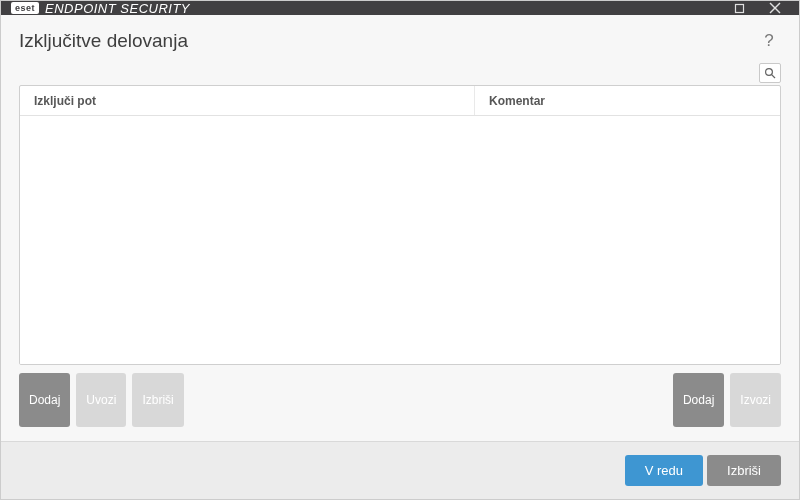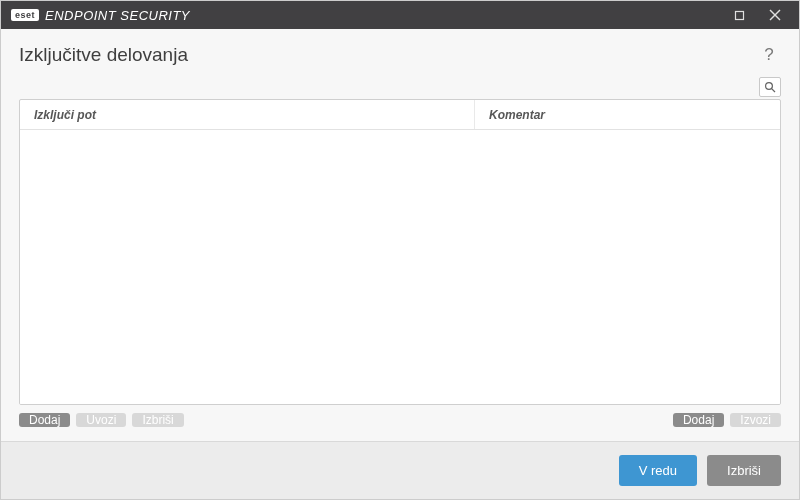--- a/index.html
+++ b/index.html
@@ -1,46 +1,46 @@
 <!DOCTYPE html>
 <html><head>
 <meta charset="utf-8">
 <style>
   * { box-sizing: border-box; margin: 0; padding: 0; font-family: "Segoe UI", Arial, sans-serif; }
   html, body { width: 800px; height: 500px; overflow: hidden; background: #f5f5f5; }
   .window { width: 800px; height: 500px; display: flex; flex-direction: column; border: 1px solid #ccc; }
 
-  .titlebar { background: #414042; color: #fff; height: 28px; display: flex; align-items: center; padding: 0 6px 0 10px; }
+  .titlebar { background: #414042; color: #fff; height: 14px; display: flex; align-items: center; padding: 0 6px 0 10px; }
   .brand { display: flex; align-items: center; gap: 6px; font-size: 13px; letter-spacing: 0.5px; }
   .brand-eset { background: #fff; color: #414042; font-weight: 700; font-size: 9px; padding: 1px 4px; border-radius: 2px; letter-spacing: 0.5px; }
   .brand-text { font-weight: 300; font-style: italic; }
   .titlebar-spacer { flex: 1; }
   .titlebar-btn { width: 36px; height: 30px; display: flex; align-items: center; justify-content: center; color: #e0e0e0; cursor: pointer; }
 
   .content { flex: 1; background: #f7f7f7; padding: 14px 18px 0 18px; display: flex; flex-direction: column; position: relative; }
   .heading-row { display: flex; align-items: center; }
   .heading { font-size: 19px; color: #3f3f3f; font-weight: 400; flex: 1; }
   .help-btn { font-size: 17px; color: #7a7a7a; width: 24px; height: 24px; display: flex; align-items: center; justify-content: center; cursor: pointer; }
 
   .search-row { display: flex; justify-content: flex-end; margin-top: 10px; }
   .search-btn { width: 22px; height: 20px; border: 1px solid #c9c9c9; background: #fff; display: flex; align-items: center; justify-content: center; border-radius: 2px; cursor: pointer; }
 
   .table { border: 1px solid #cfcfcf; background: #fff; margin-top: 2px; flex: 1; display: flex; flex-direction: column; border-radius: 2px; overflow: hidden; }
   .thead { display: flex; height: 30px; border-bottom: 1px solid #e2e2e2; }
-  .th { font-size: 12px; font-weight: 700; color: #575757; display: flex; align-items: center; padding: 0 14px; font-style: italic; }
+  .th { font-size: 12px; font-weight: 700; color: #575757; display: flex; align-items: center; padding: 0 14px; }
   .th.col-path { flex: 0 0 455px; border-right: 1px solid #e9e9e9; }
   .th.col-comment { flex: 1; }
   .tbody { flex: 1; background: #fff; }
 
   .action-row { display: flex; align-items: center; padding: 8px 0 14px 0; gap: 6px; }
   .action-spacer { flex: 1; }
-  .btn-sm { font-size: 12px; color: #fff; background: #8b8b8b; border: none; border-radius: 3px; padding: 0 10px; cursor: pointer; }
+  .btn-sm { font-size: 12px; color: #fff; background: #8b8b8b; border: none; border-radius: 3px; padding: 20px 10px; cursor: pointer; }
   .btn-sm.disabled { background: #d8d8d8; color: #fff; cursor: default; }
 
-  .footer { background: #ececec; border-top: 1px solid #d9d9d9; height: 58px; display: flex; align-items: center; justify-content: flex-end; padding: 0 18px; gap: 10px; }
+  .footer { background: #ececec; border-top: 1px solid #d9d9d9; height: 58px; display: flex; align-items: center; justify-content: flex-end; padding: 0 18px; gap: 4px; }
   .btn { font-size: 13px; border: none; border-radius: 3px; padding: 8px 20px; cursor: pointer; color: #fff; }
   .btn.primary { background: #3e96d2; }
   .btn.secondary { background: #8b8b8b; }
 
   svg { display: block; }
 </style>
 </head>
 <body>
 
 <div class="window">

